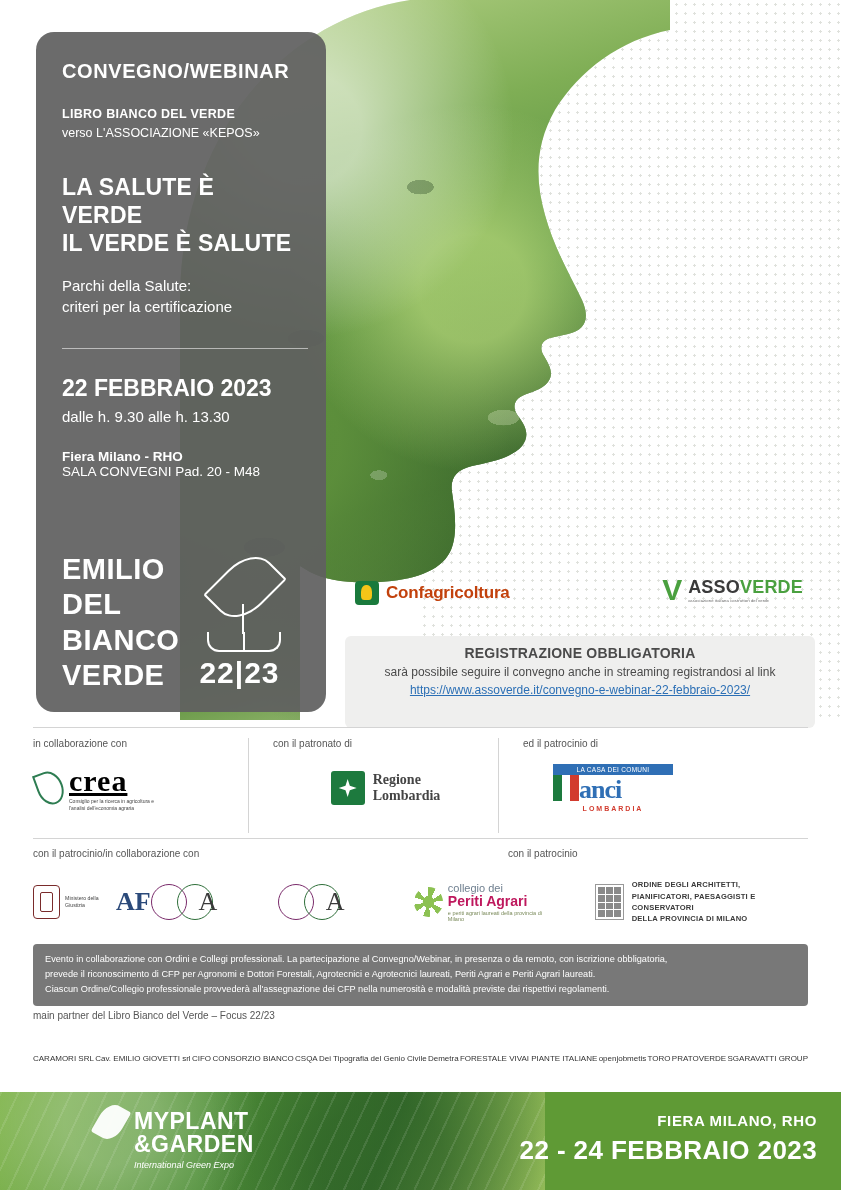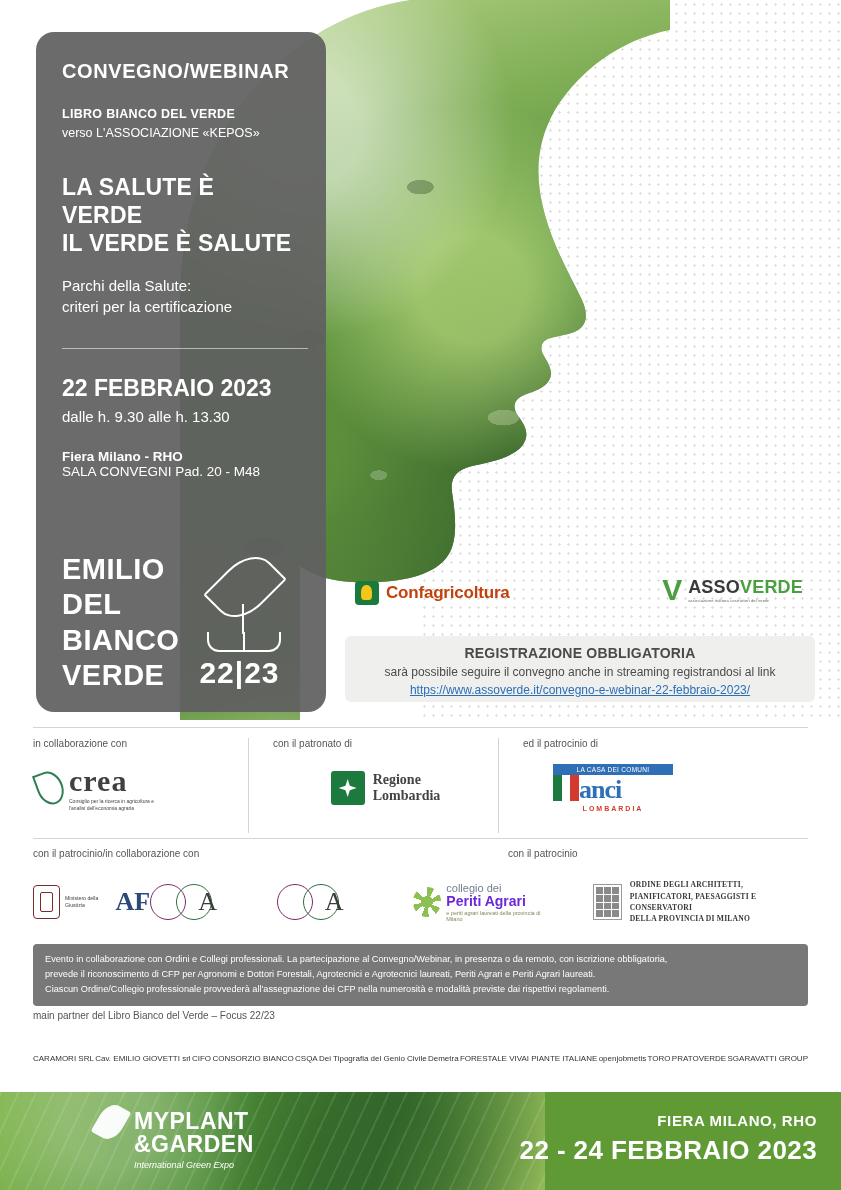--- a/index.html
+++ b/index.html
@@ -92,39 +92,39 @@
   .confagri .mark::before{content:"";position:absolute;left:6px;top:4px;width:11px;height:15px;background:#f5c518;border-radius:45% 45% 30% 30%;}
   .confagri .txt{font-size:17px;color:#c2410c;font-weight:bold;letter-spacing:-.2px;}
   .assoverde{position:absolute;right:12px;top:0;display:flex;align-items:center;gap:6px;}
   .assoverde .vv{font-size:30px;font-weight:bold;color:#4aa03f;line-height:1;}
   .assoverde .nm{font-size:18px;font-weight:bold;color:#3a3a3a;letter-spacing:.2px;}
   .assoverde .nm i{font-style:normal;color:#4aa03f;}
   .assoverde .tag{font-size:4.2px;color:#666;letter-spacing:.1px;}
 
   
   .reg{
-    position:absolute;left:345px;top:636px;width:470px;height:66px;
+    position:absolute;left:345px;top:636px;width:470px;height:92px;
     background:#efefee;border-radius:6px;
     text-align:center;padding-top:9px;box-sizing:border-box;
   }
   .reg .r1{font-size:14px;font-weight:bold;color:#4a4a4a;letter-spacing:.2px;}
   .reg .r2{font-size:12px;color:#4a4a4a;margin-top:4px;}
   .reg .r3{font-size:12px;color:#2b6fb5;margin-top:4px;text-decoration:underline;}
 
   
   .sec{position:absolute;left:33px;width:775px;}
   .sec-label{font-size:10px;color:#555;margin-bottom:6px;}
   .hr{position:absolute;left:33px;width:775px;height:1px;background:#d4d4d4;}
 
   .logo-box{display:flex;align-items:center;justify-content:center;}
 
   
   .crea{display:flex;align-items:center;gap:6px;}
   .crea .drop{width:22px;height:30px;border:2px solid #2e7d52;border-radius:0 60% 55% 60%;transform:rotate(-20deg);}
-  .crea .w{font-size:30px;color:#404040;font-weight:bold;letter-spacing:1px;font-family:"Liberation Serif",serif;}
+  .crea .w{font-size:30px;color:#000000;font-weight:bold;letter-spacing:1px;font-family:"Liberation Serif",serif;text-decoration:underline;}
   .crea .sm{font-size:5px;color:#444;line-height:1.35;max-width:96px;}
 
   
   .rl{display:flex;align-items:center;gap:8px;}
   .rl .sq{width:34px;height:34px;background:#1d7a3e;border-radius:3px;position:relative;}
   .rl .sq::before{content:"";position:absolute;left:8px;top:8px;width:18px;height:18px;background:#fff;
      clip-path:polygon(50% 0,62% 38%,100% 50%,62% 62%,50% 100%,38% 62%,0 50%,38% 38%);}
   .rl .t{line-height:1.15;font-family:Liberation Serif, serif;}
   .rl .t b{display:block;font-size:14px;color:#444;font-weight:bold;}
 
@@ -147,21 +147,21 @@
   .oc .ring2{width:34px;height:34px;border:1.6px solid #2f6f3a;border-radius:50%;margin-left:-10px;}
   .oc .A{font-size:26px;color:#3a3a3a;font-family:"Liberation Serif",serif;margin-left:-14px;}
 
   .periti{display:flex;align-items:center;gap:5px;}
   .periti .ico{width:30px;height:30px;border-radius:50%;background:
      radial-gradient(circle at 50% 50%, #8cc152 0 28%, transparent 29%),
      conic-gradient(#8cc152 0 8%, transparent 8% 16%, #8cc152 16% 24%, transparent 24% 32%,
                     #8cc152 32% 40%, transparent 40% 48%, #8cc152 48% 56%, transparent 56% 64%,
                     #8cc152 64% 72%, transparent 72% 80%, #8cc152 80% 88%, transparent 88% 100%);}
   .periti .t1{font-size:11px;color:#6f7f8f;line-height:1.1;}
-  .periti .t2{font-size:14px;color:#6d28d9;font-weight:bold;line-height:1.1;}
+  .periti .t2{font-size:14px;color:#be185d;font-weight:bold;line-height:1.1;}
   .periti .t3{font-size:5.5px;color:#7a8a5a;}
 
   .arch{display:flex;align-items:center;gap:8px;}
   .arch .blk{width:30px;height:36px;background:#fff;border:1px solid #999;display:grid;grid-template-columns:repeat(3,1fr);grid-template-rows:repeat(4,1fr);gap:1px;padding:2px;box-sizing:border-box;}
   .arch .blk i{background:#8a8a8a;}
   .arch .t{font-size:7.6px;color:#3a3a3a;font-weight:bold;line-height:1.5;letter-spacing:.2px;}
 
   
   .note{
     position:absolute;left:33px;width:775px;
@@ -327,21 +327,21 @@
         <div class="A">A</div>
       </div>
       <div class="periti" style="width:150px;">
         <div class="ico"></div>
         <div>
           <div class="t1">collegio dei</div>
           <div class="t2">Periti Agrari</div>
           <div class="t3">e periti agrari laureati della provincia di Milano</div>
         </div>
       </div>
-      <div class="arch" style="margin-left:40px;font-family:Liberation Serif, serif;">
+      <div class="arch" style="margin-left:40px;">
         <div class="blk">
           <i></i>
             <i></i>
             <i></i>
             <i></i>
             <i></i>
             <i></i>
             <i></i>
             <i></i>
             <i></i>

